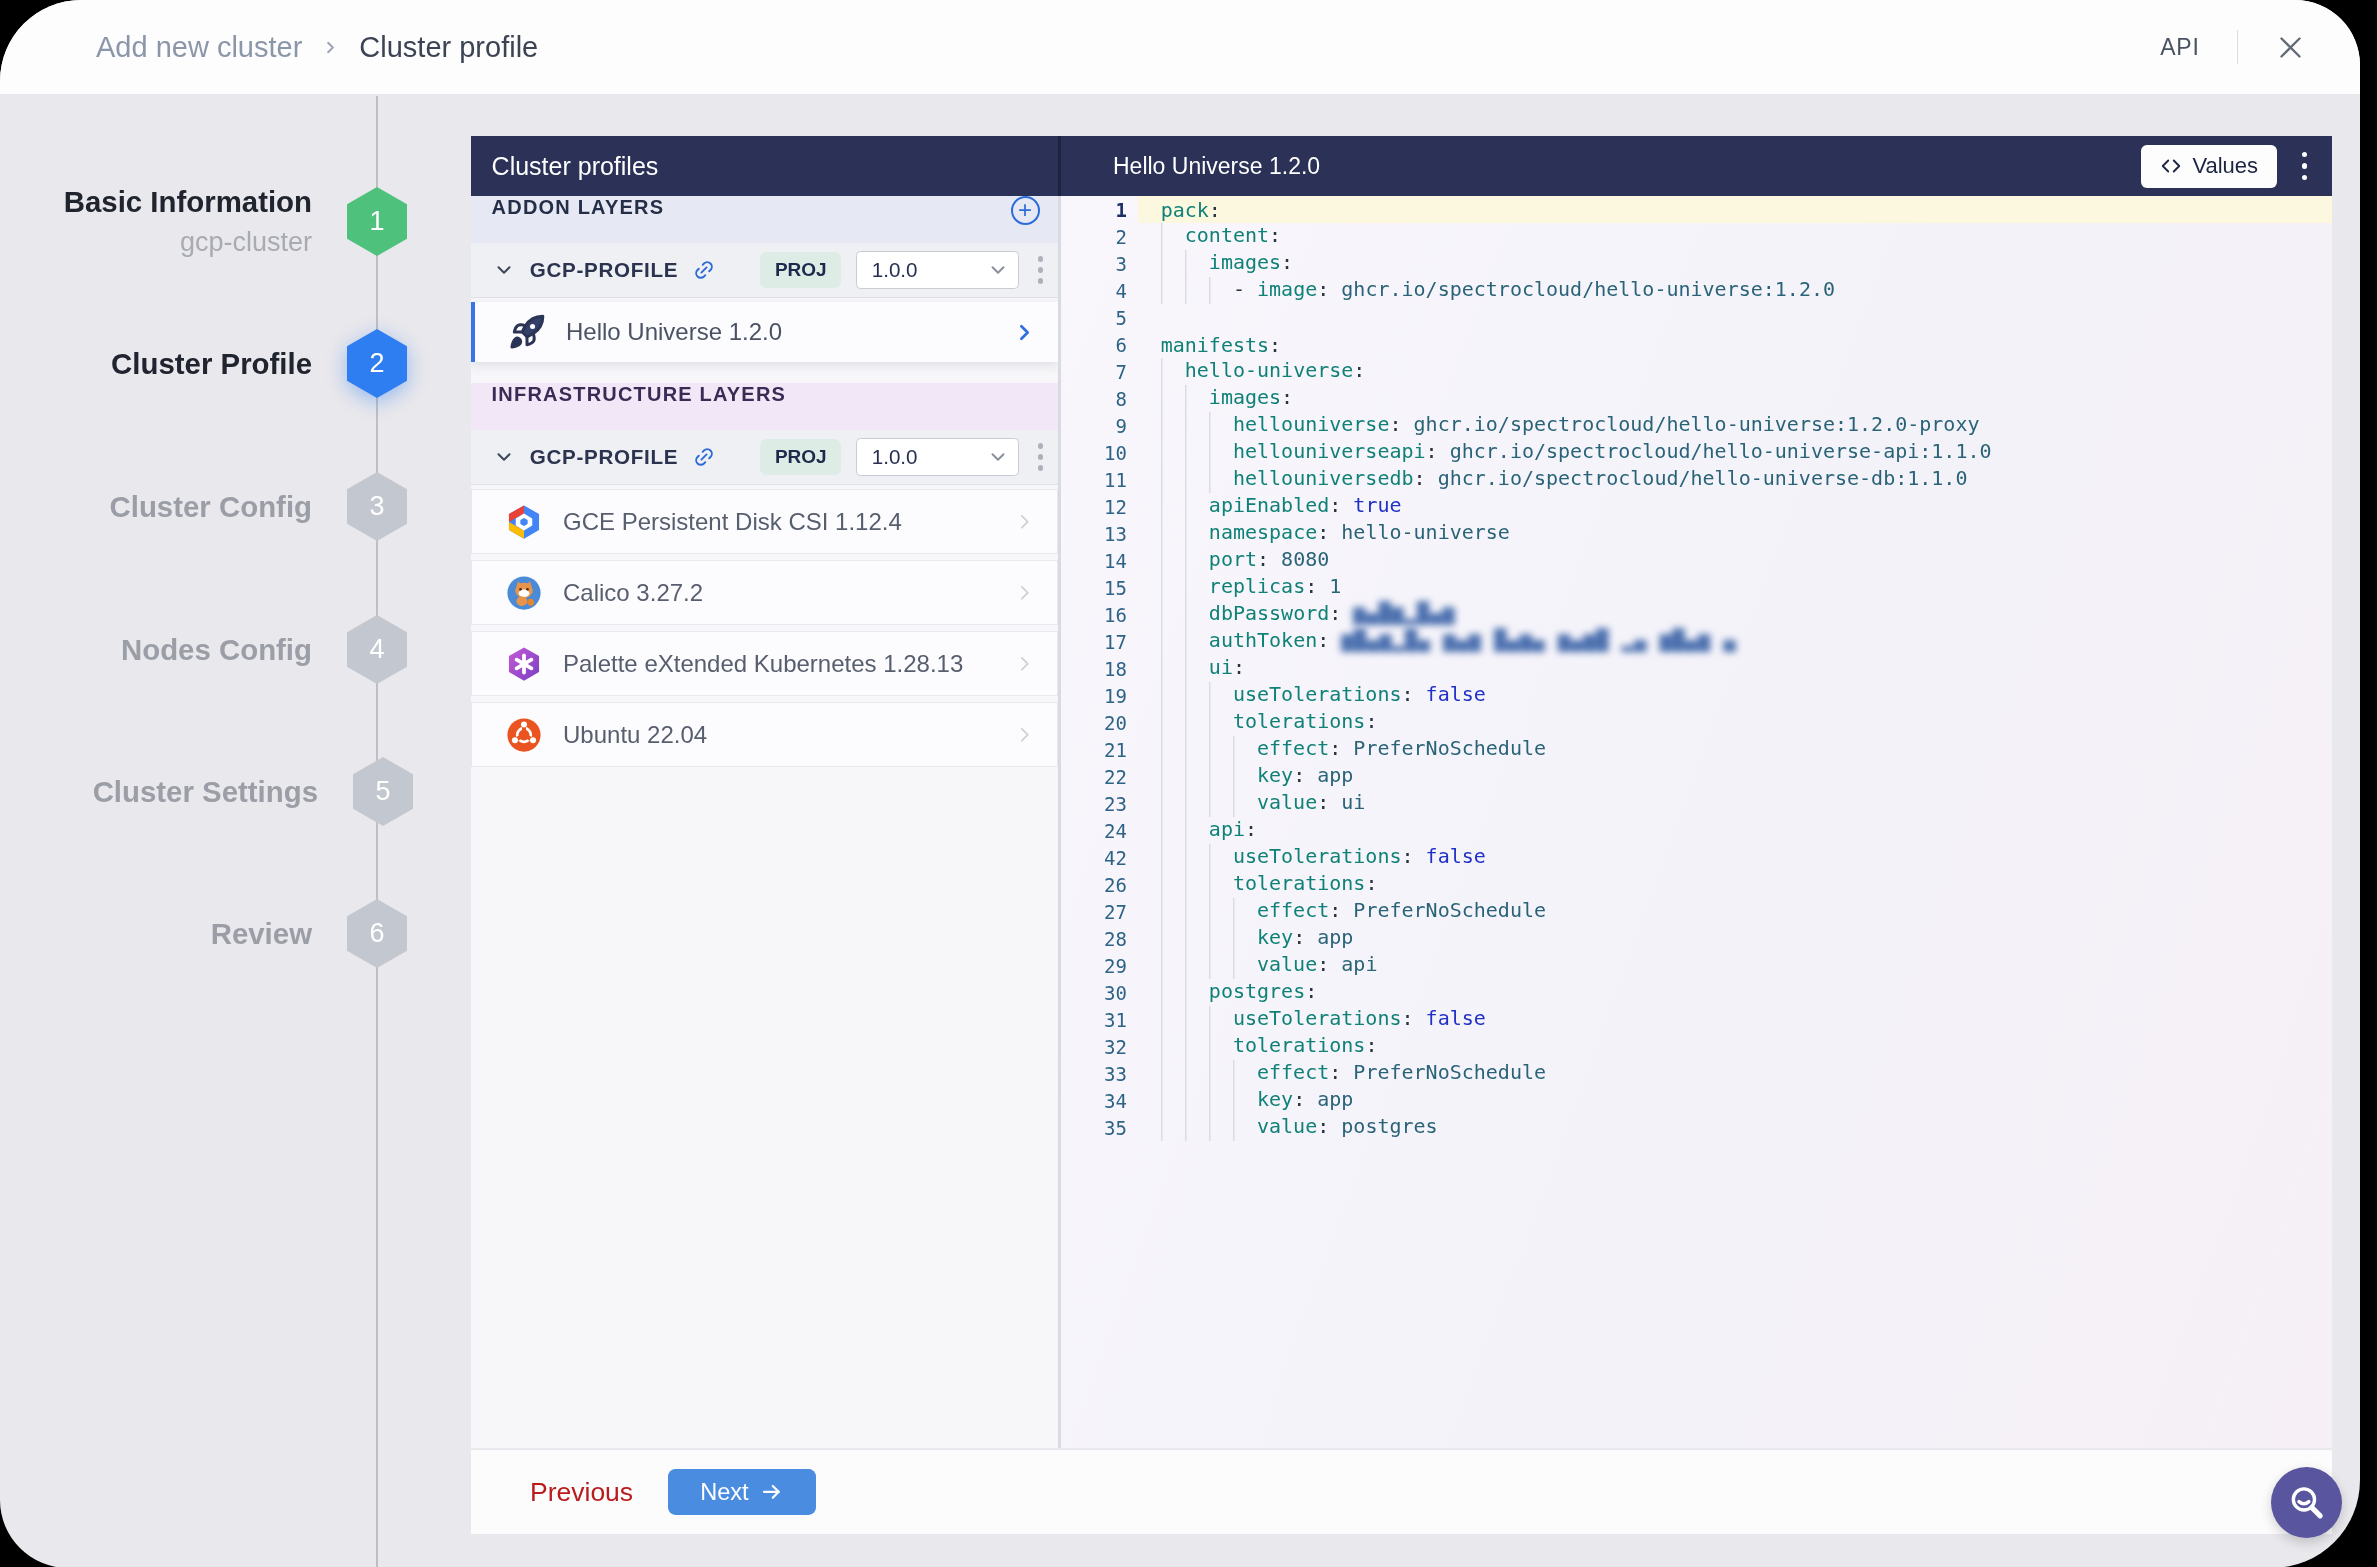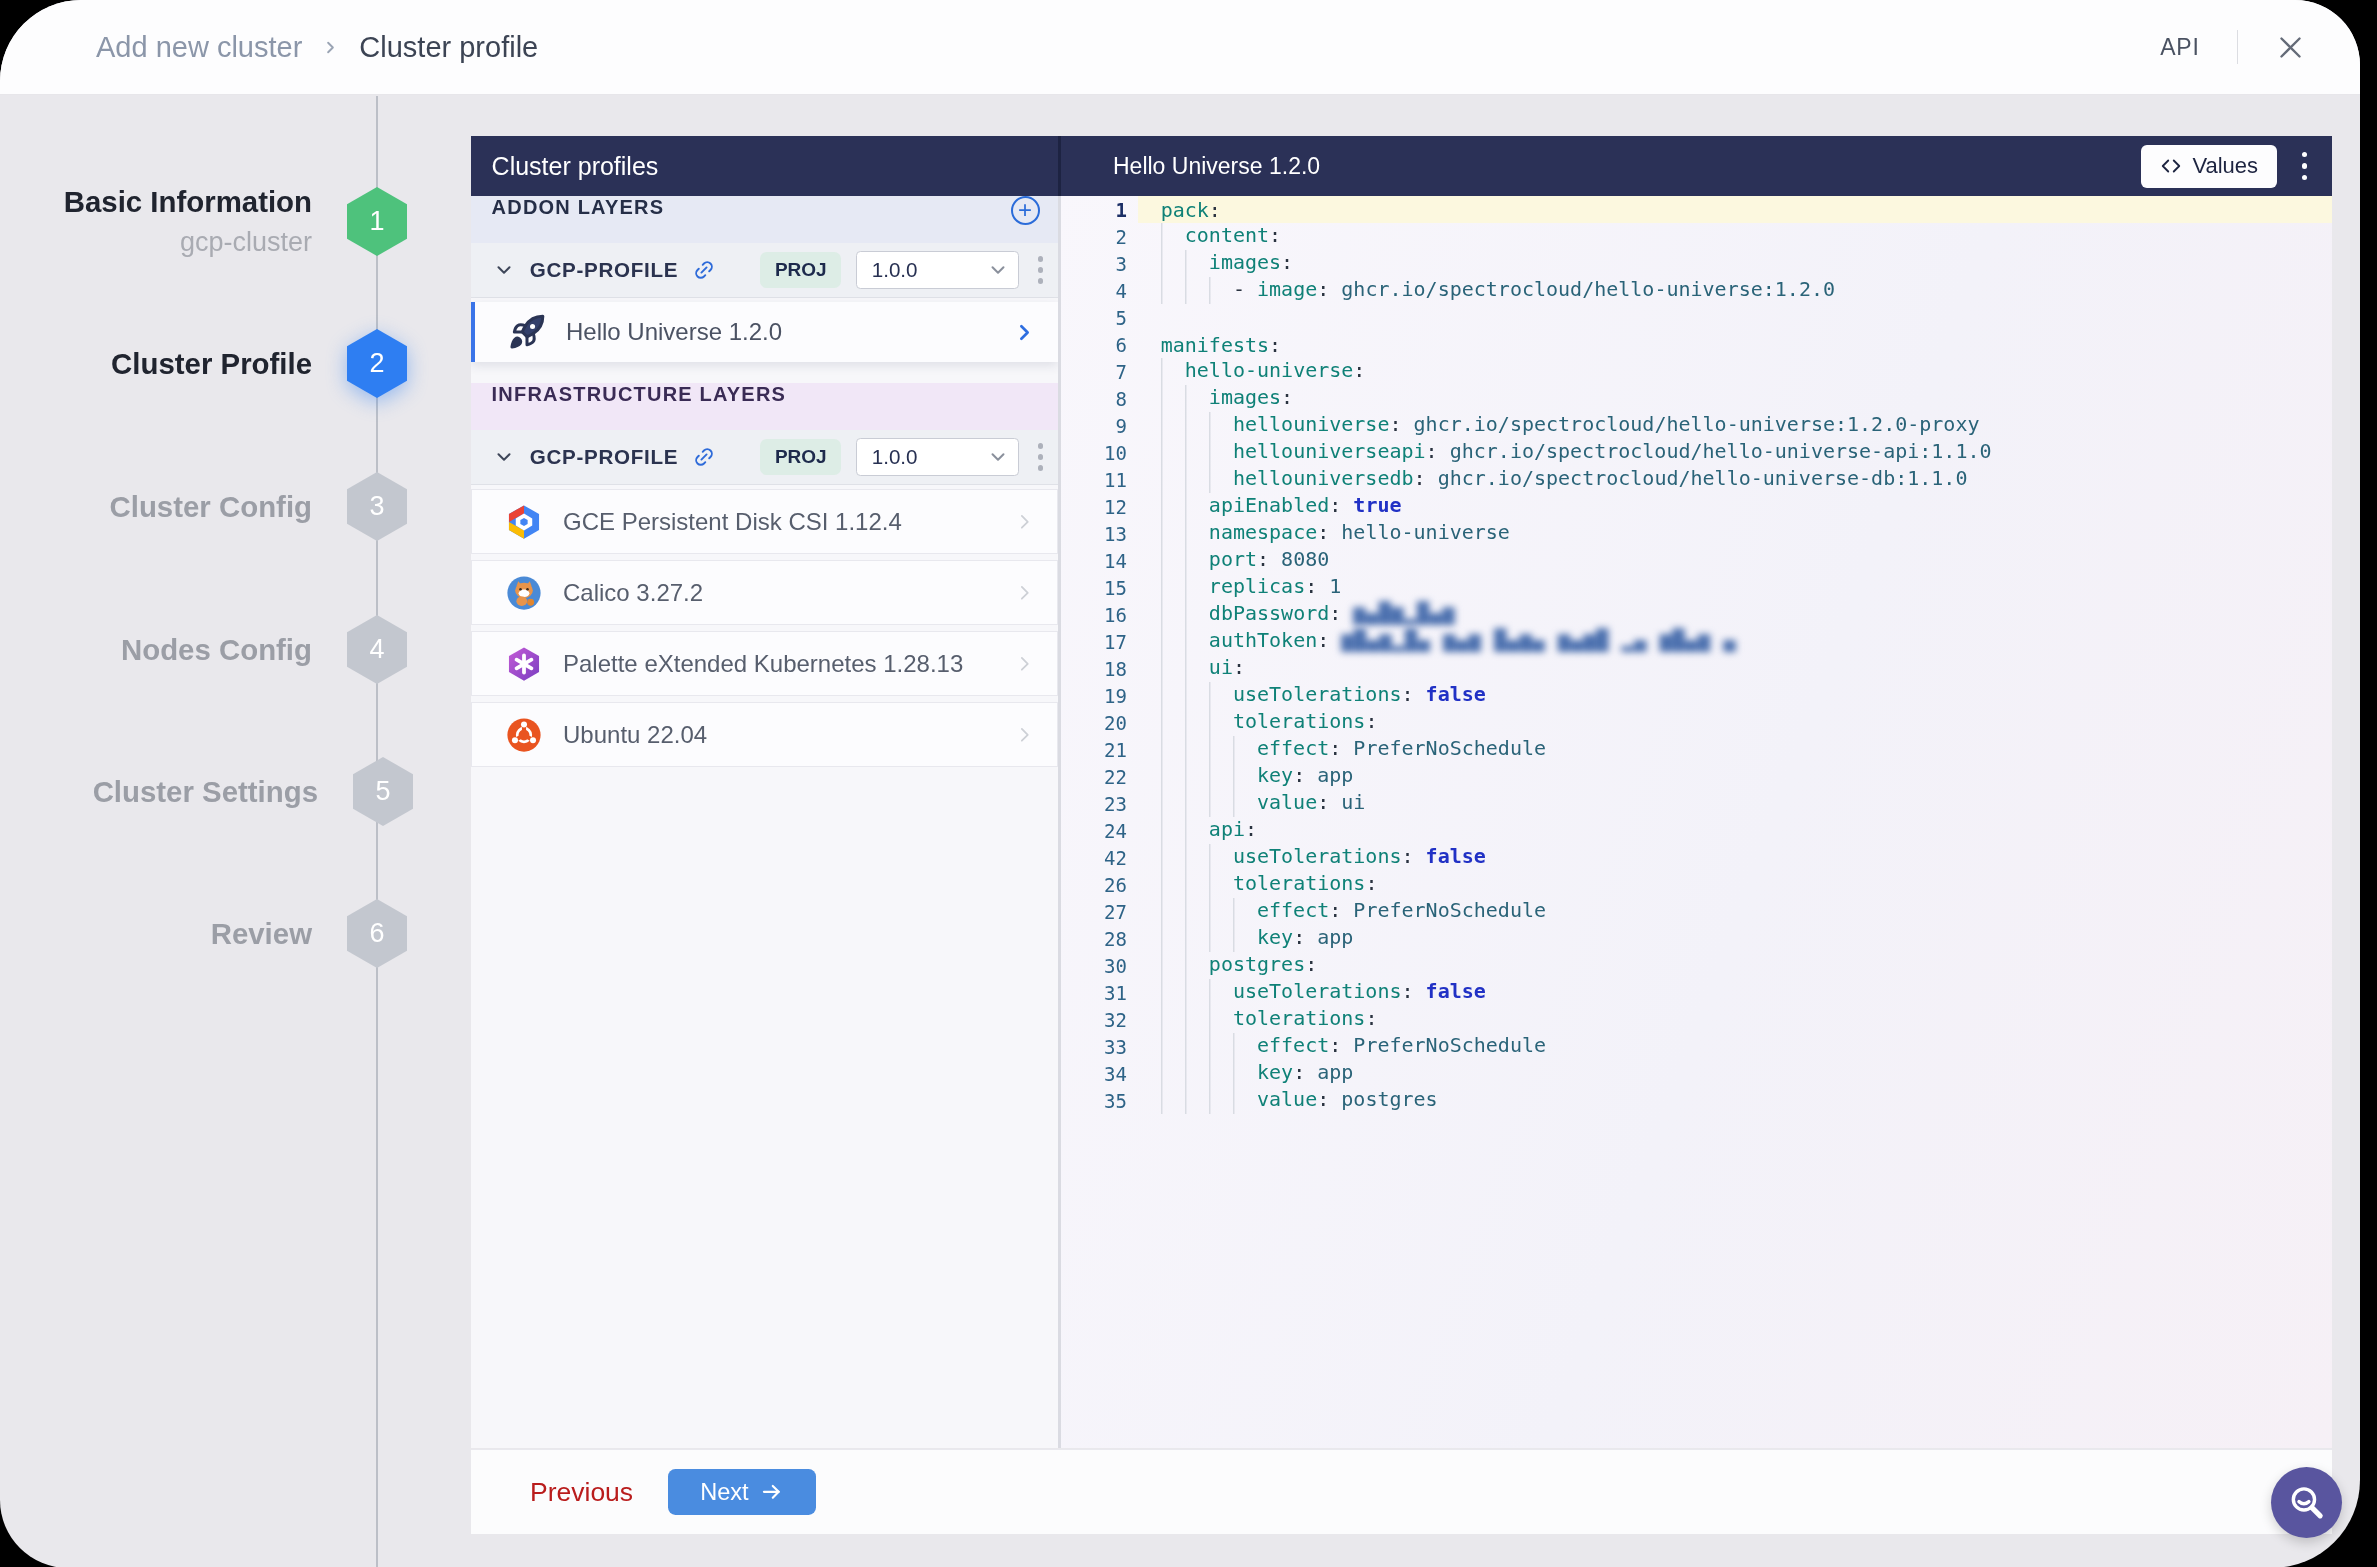--- a/index.html
+++ b/index.html
@@ -86,21 +86,21 @@
   .code{position:absolute;top:60px;left:0;right:0;bottom:0;
     font-family:"DejaVu Sans Mono",monospace;font-size:20px;}
   .code-line{position:relative;height:27px;display:flex;align-items:center;}
   .gutter{width:66px;text-align:right;padding-right:14.7px;color:#2e6387;flex:none;
     font-size:19px;position:relative;z-index:2;}
   .code-line.active .gutter{color:#1c2f66;font-weight:bold;}
   .line-body{margin-left:19px;white-space:pre;position:relative;z-index:2;}
   .hl{position:absolute;left:77px;right:0;top:0;bottom:0;background:#fcf8df;z-index:1;}
   .g{display:inline-block;width:2ch;box-shadow:inset 1.5px 0 0 #d9dce3;height:27px;vertical-align:top;}
   .k{color:#0f8177;} .p{color:#2a3340;} .v{color:#2a6378;}
-  .b{color:#2131c5;font-weight:bold;}
+  .b{color:#2131c5;font-weight:normal;}
   .red{color:#4a6fae;filter:blur(3.7px);letter-spacing:0.7px;}
   
   .footer{position:absolute;left:471px;top:1449px;width:1861px;height:84px;background:#fcfcfd;
     border-top:1.5px solid #e9e9ee;display:flex;align-items:center;z-index:5;}
   .prev-btn{margin-left:59px;font-size:26.5px;color:#b91c1c;cursor:pointer;}
   .next-btn{margin-left:35px;width:148px;height:46px;background:#4a8ce0;border-radius:7.4px;
     color:#fff;font-size:23.6px;display:flex;align-items:center;justify-content:center;gap:11.8px;cursor:pointer;}
   .search-fab{position:absolute;left:2271px;top:1467px;width:71px;height:71px;border-radius:50%;
     background:#59559f;display:flex;align-items:center;justify-content:center;z-index:8;
     cursor:pointer;box-shadow:0 4.4px 11.8px rgba(0,0,0,.18);}
@@ -503,20 +503,24 @@
         </div>
         <div class="code-line">
           <div class="gutter">27</div>
           <div class="line-body"><span class="g"></span><span class="g"></span><span class="g"></span><span class="g"></span><span class="k">effect</span><span class="p">:</span> <span class="v">PreferNoSchedule</span></div>
         </div>
         <div class="code-line">
           <div class="gutter">28</div>
           <div class="line-body"><span class="g"></span><span class="g"></span><span class="g"></span><span class="g"></span><span class="k">key</span><span class="p">:</span> <span class="v">app</span></div>
         </div>
         <div class="code-line">
+          <div class="gutter">29</div>
+          <div class="line-body"><span class="g"></span><span class="g"></span><span class="g"></span><span class="g"></span><span class="k">value</span><span class="p">:</span> <span class="v">api</span></div>
+        </div>
+        <div class="code-line">
           <div class="gutter">30</div>
           <div class="line-body"><span class="g"></span><span class="g"></span><span class="k">postgres</span><span class="p">:</span></div>
         </div>
         <div class="code-line">
           <div class="gutter">31</div>
           <div class="line-body"><span class="g"></span><span class="g"></span><span class="g"></span><span class="k">useTolerations</span><span class="p">:</span> <span class="b">false</span></div>
         </div>
         <div class="code-line">
           <div class="gutter">32</div>
           <div class="line-body"><span class="g"></span><span class="g"></span><span class="g"></span><span class="k">tolerations</span><span class="p">:</span></div>

